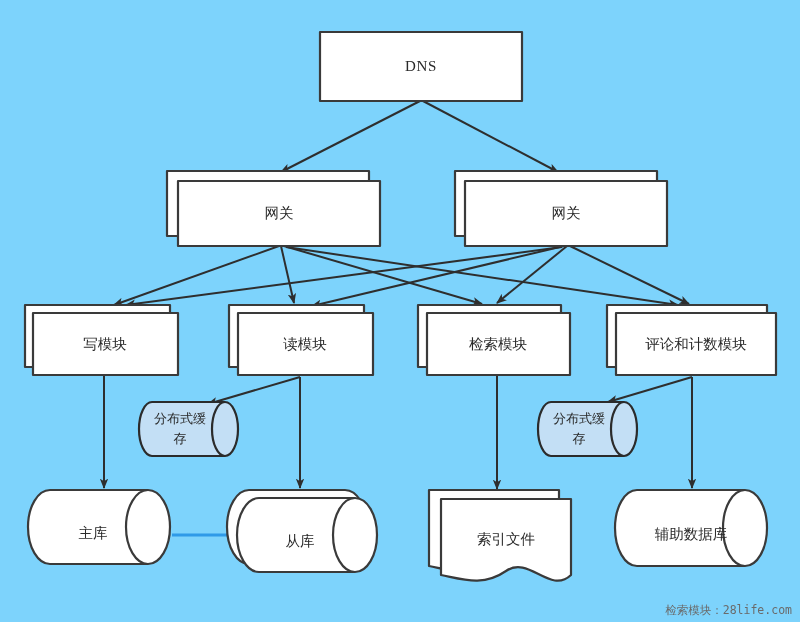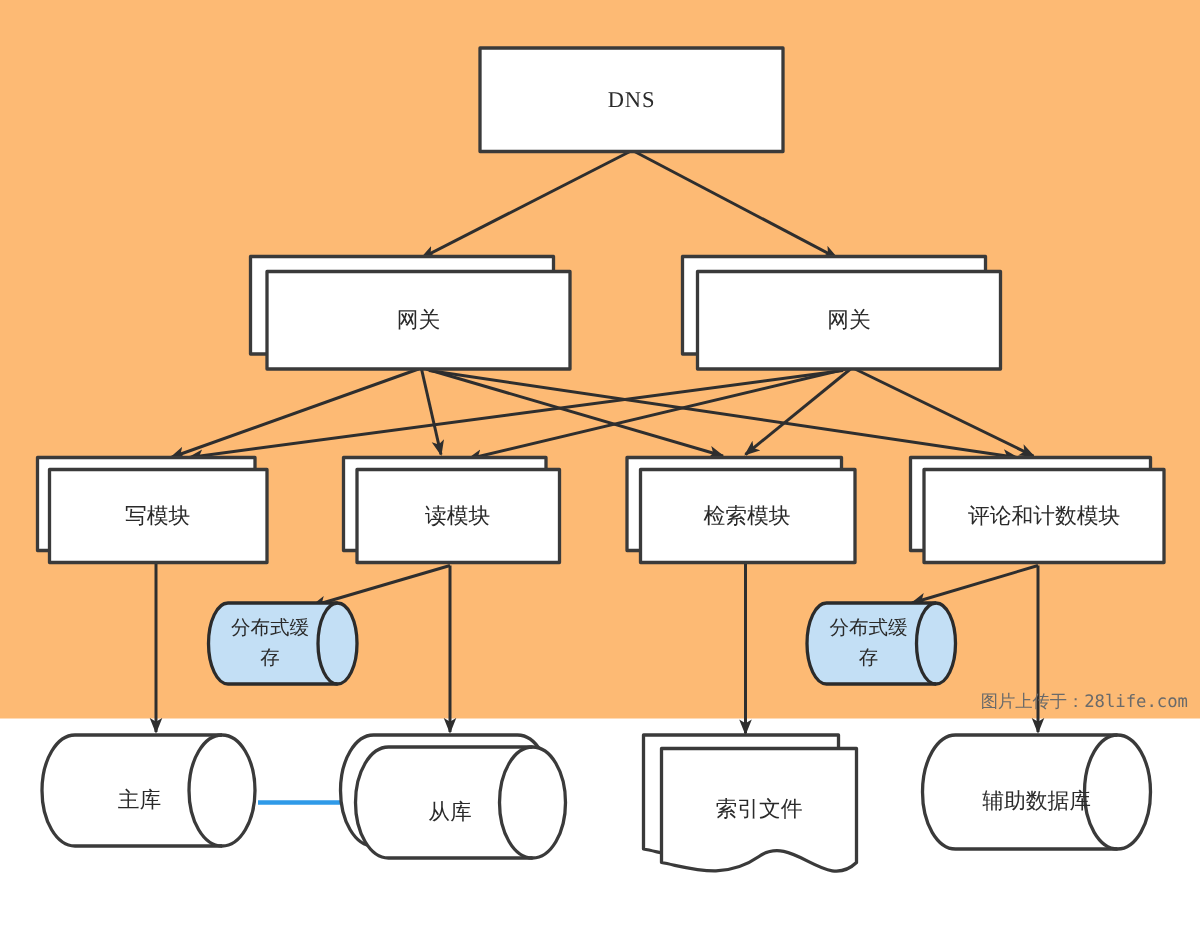--- a/index.html
+++ b/index.html
@@ -9,22 +9,22 @@
   }
   body {
     width: 800px;
     height: 622px;
     font-family: "Liberation Sans", sans-serif;
     overflow: hidden;
   }
   #diagram-root {
     position: relative;
     width: 800px;
-    height: 479px;
-    background: #fdba74;
+    height: 622px;
+    background: #7dd3fc;
   }
   svg#arch-svg {
     position: absolute;
     left: 0;
     top: 0;
     width: 800px;
     height: 622px;
     display: block;
   }
   .node-shape {
@@ -210,15 +210,15 @@
     </g>
 
     <g>
       <path class="node-shape" d="M 637 490 L 745 490 A 22 38 0 0 1 745 566 L 637 566 A 22 38 0 0 1 637 490 Z"></path>
       <path class="cyl-line" d="M 745 490 A 22 38 0 0 0 745 566"></path>
       <text class="node-label" x="691" y="535">辅助数据库</text>
     </g>
 
   </svg>
 
-  <div class="watermark">图片上传于：28life.com</div>
+  <div class="watermark">检索模块：28life.com</div>
 
 </div>
 
 </body></html>

